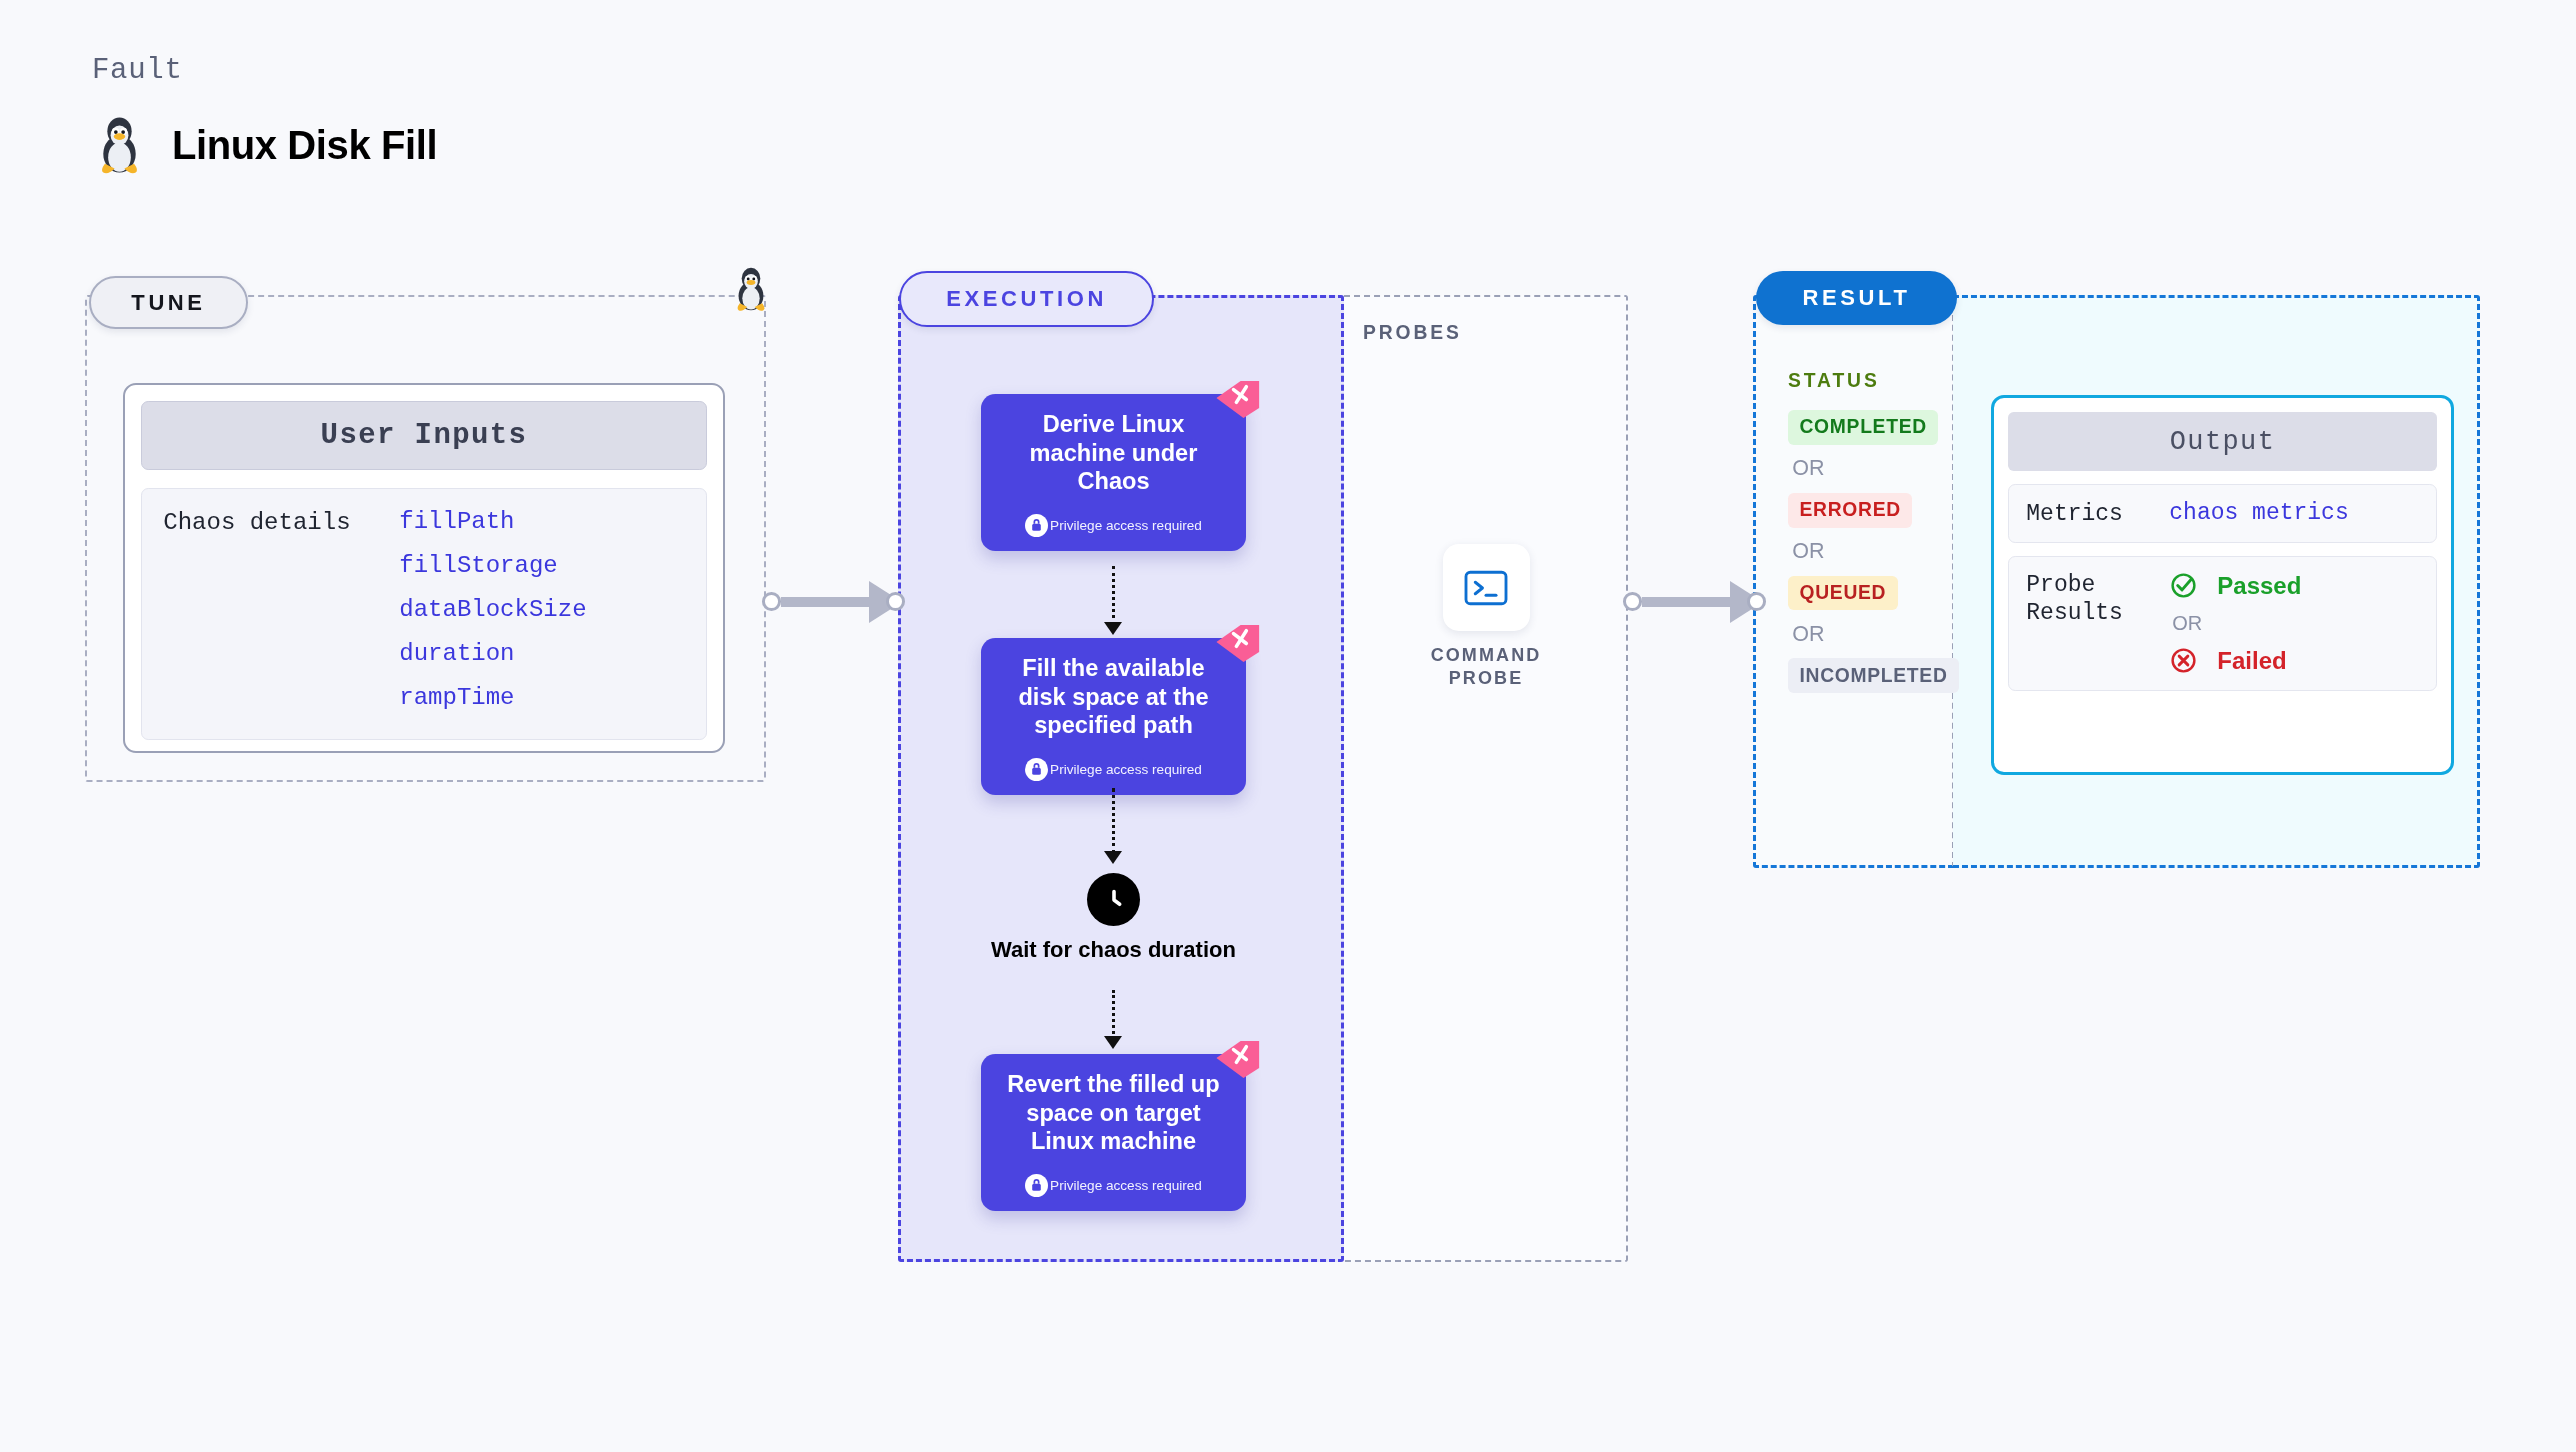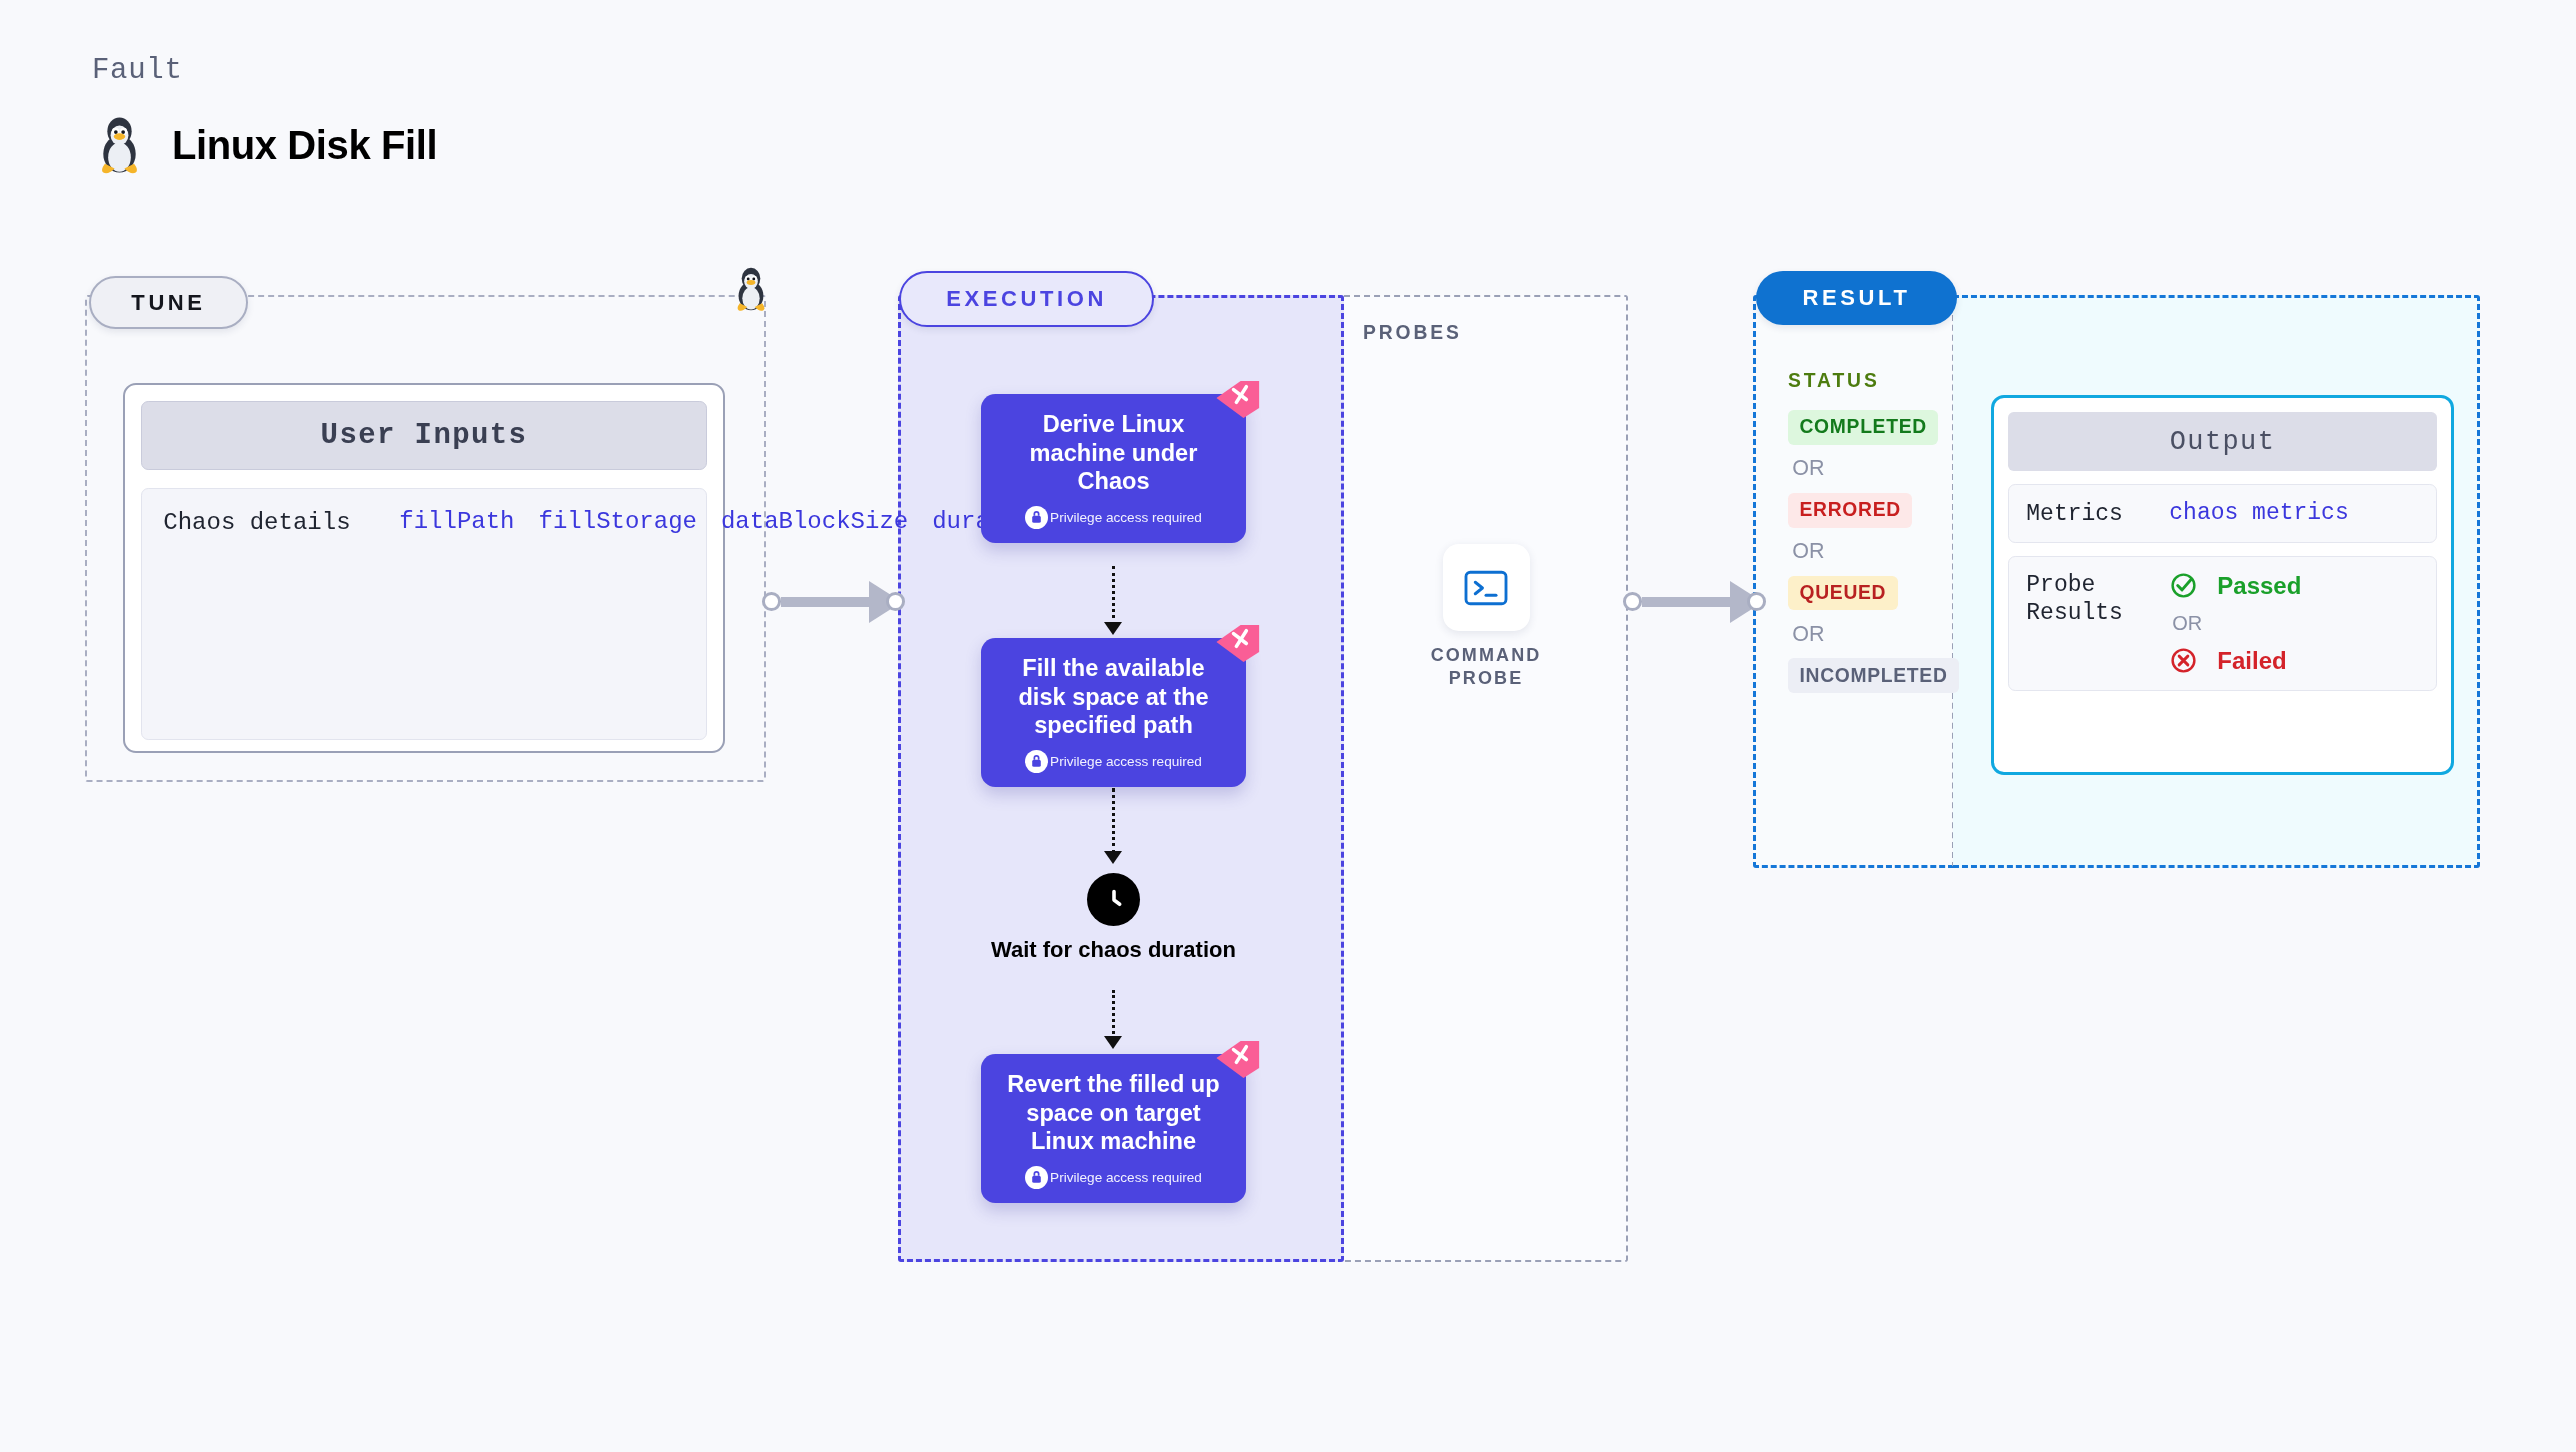--- a/index.html
+++ b/index.html
@@ -86,36 +86,36 @@
   }
   .card-body {
     margin-top: 18.6px; height: 252px;
     background: #f4f5fa; border: 1.4px solid #e2e4ee; border-radius: 7.2px;
     padding: 18.6px 21.5px; display: flex;
   }
   .kv-label {
     font-family: "Liberation Mono", monospace; font-size: 24px;
     color: #1f2430; width: 236px; flex: none; line-height: 1.25;
   }
-  .kv-values { display: flex; flex-direction: row; gap: 24px; }
+  .kv-values { display: flex; flex-direction: column; gap: 17px; }
   .kv-values span {
     font-family: "Liberation Mono", monospace; font-size: 24px;
     color: #3b37dd; font-weight: 500;
   }
 
   
   .step {
     position: absolute; width: 265px;
     background: #4b44e0; border-radius: 14.3px;
     box-shadow: 0 7.2px 15.8px rgba(60,55,160,.22);
     padding: 15.8px 17px 14.3px; text-align: center; color: #fff;
   }
   .step-title { font-size: 23.6px; font-weight: 700; line-height: 1.22; }
   .step-note {
-    margin-top: 10px; display: flex; align-items: center; justify-content: center;
+    margin-top: 18px; display: flex; align-items: center; justify-content: center;
     gap: 2px; font-size: 13.6px; font-weight: 400; color: #f2f2ff;
   }
   .lockdot {
     width: 23px; height: 23px; border-radius: 50%; background: #fff; flex: none;
     display: flex; align-items: center; justify-content: center;
   }
   .flag {
     position: absolute; right: -15.8px; top: -15.8px; width: 47px; height: 43px;
   }
   .step1 { left: 981px; top: 394px; }

